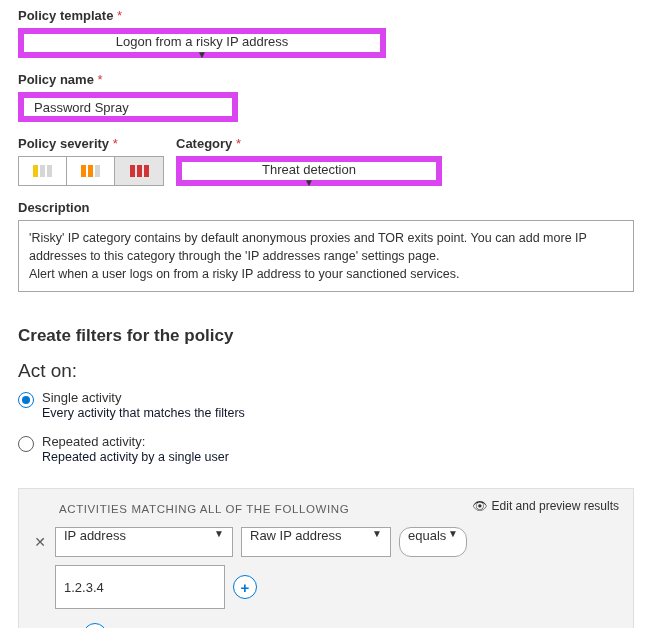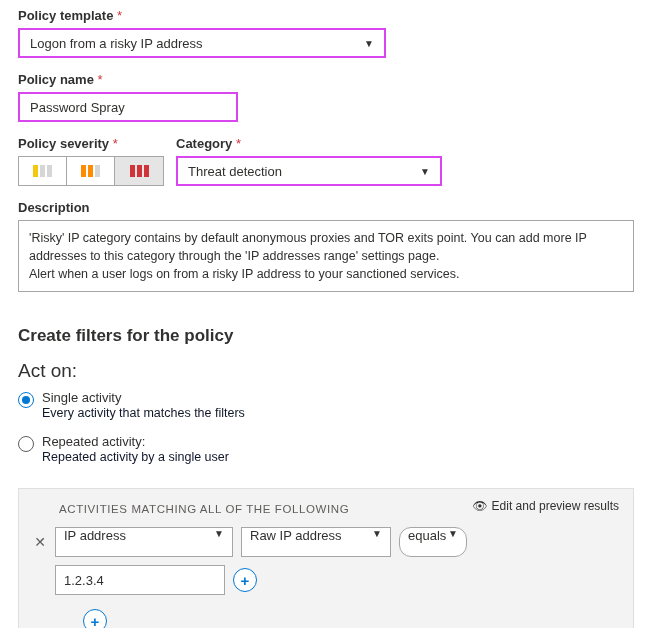--- a/index.html
+++ b/index.html
@@ -15,29 +15,30 @@
   .field-label {
     font-size: 13px;
     color: #323130;
     margin-bottom: 5px;
     font-weight: 600;
   }
   .req { color: #d13438; font-weight: normal; }
   .group { margin-bottom: 14px; }
   .select-box, .text-input {
     height: 30px;
-    border: 2px solid #d946ef;
+    border: 6px solid #d946ef;
     background: #fff;
     padding: 0 10px;
     font-size: 13px;
     color: #323130;
     font-family: inherit;
     display: flex;
     align-items: center;
     justify-content: space-between;
+    flex-direction: column;
   }
   .select-box { cursor: pointer; }
   .text-input { width: 220px; }
   .chev { font-size: 10px; color: #333; }
   .row { display: flex; gap: 12px; align-items: flex-start; }
   
   .sev-wrap { display: flex; border: 1px solid #a6a6a6; width: fit-content; height: 30px; }
   .sev-opt {
     width: 48px;
     display: flex;
@@ -101,21 +102,21 @@
   .filter-select {
     height: 30px; border: 1px solid #a6a6a6; background: #fff;
     padding: 0 8px; font-size: 13px; display: flex; align-items: flex-start;
     justify-content: space-between; cursor: pointer;
   }
   .fs-ip { width: 178px; }
   .fs-raw { width: 150px; }
   .fs-eq { width: 68px; border-radius: 12px; }
   .filter-row2 { display: flex; align-items: center; gap: 8px; margin-top: 8px; margin-left: 22px; }
   .filter-val {
-    height: 30px; width: 170px; border: 1px solid #a6a6a6; background: #fff;
+    height: 44px; width: 170px; border: 1px solid #a6a6a6; background: #fff;
     padding: 0 8px; font-size: 13px; display: flex; align-items: center;
   }
   .plus-btn {
     width: 24px; height: 24px; border-radius: 50%;
     border: 1px solid #0078d4; color: #0078d4; background: #fff;
     display: flex; align-items: center; justify-content: center;
     font-size: 15px; font-weight: bold; cursor: pointer;
   }
   .filter-row3 { margin-top: 14px; margin-left: 50px; }
   .eye { font-size: 12px; }

